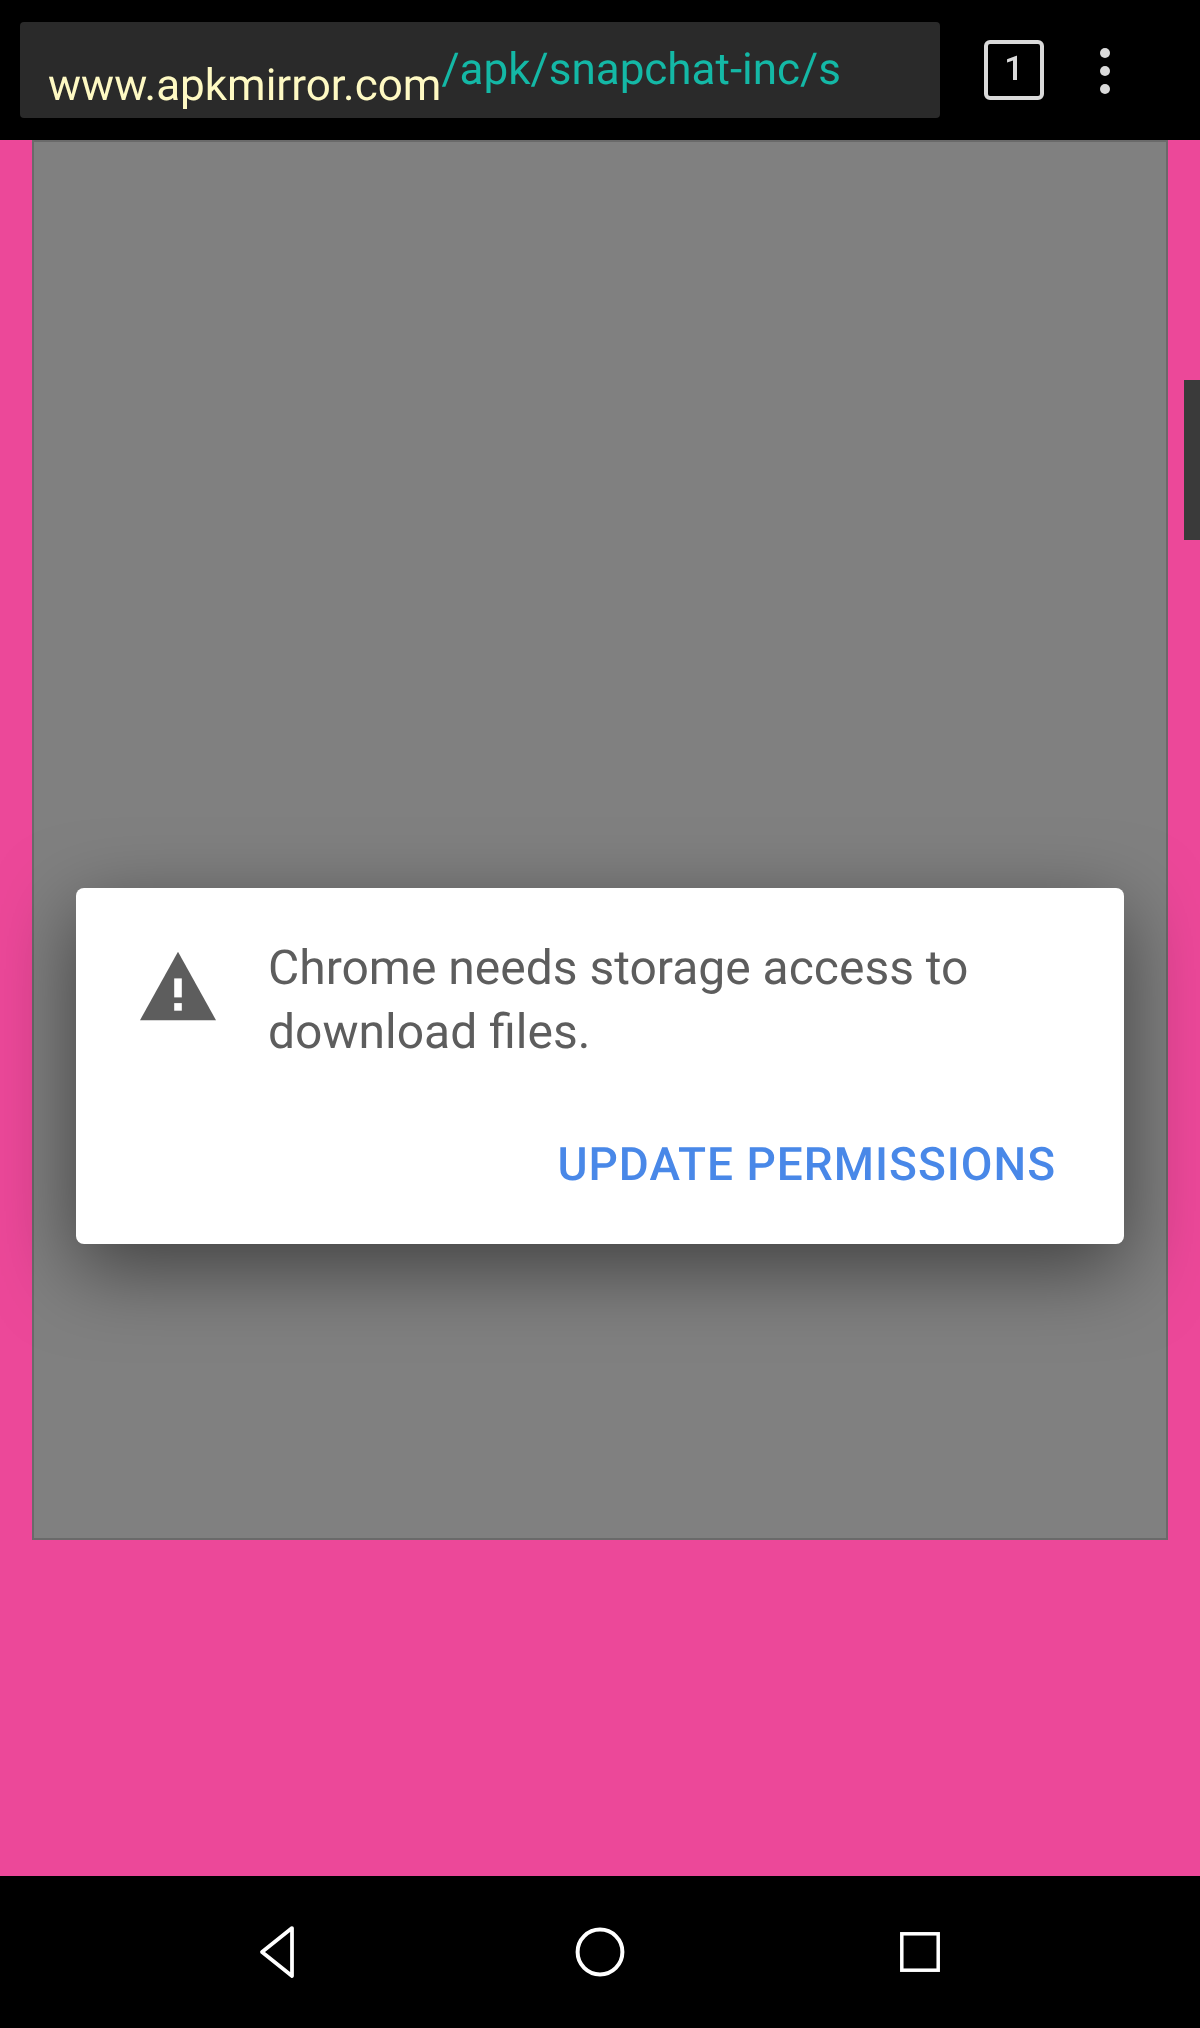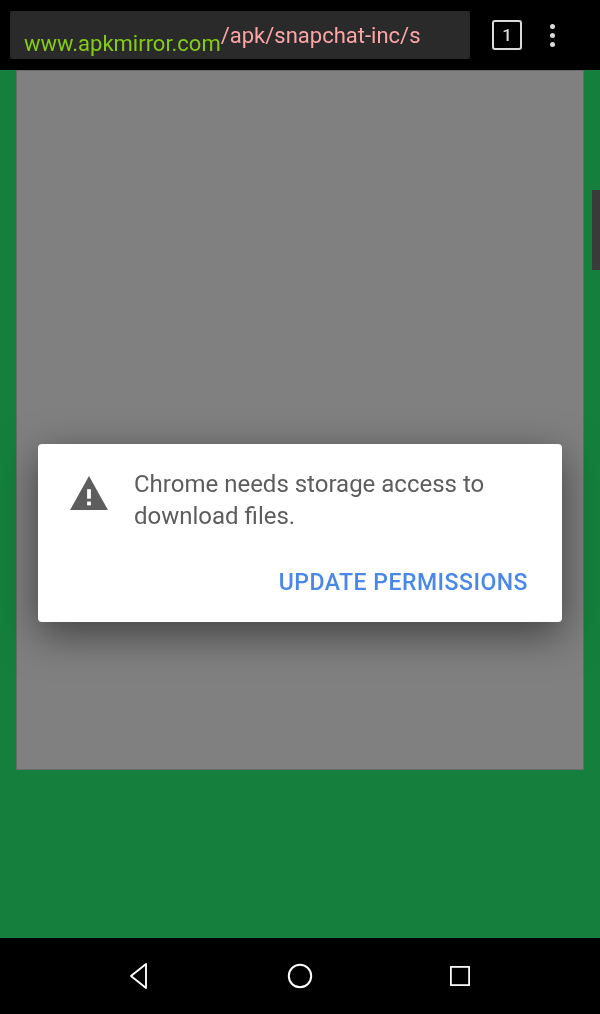--- a/index.html
+++ b/index.html
@@ -30,25 +30,25 @@
       display: flex;
       align-items: center;
       padding: 0 14px;
       font-size: 22px;
       color: #e0e0e0;
       overflow: hidden;
       white-space: nowrap;
       max-width: 460px;
     }
     .url-domain {
-      color: #84cc16;
+      color: #fef9c3;
       margin-top: 16px;
     }
     .url-path {
-      color: #fca5a5;
+      color: #14b8a6;
       text-align: right;
     }
     .tab-count {
       width: 30px;
       height: 30px;
       border: 2.5px solid #dadada;
       border-radius: 3px;
       display: flex;
       align-items: center;
       justify-content: center;
@@ -72,21 +72,21 @@
       height: 5px;
       background: #dadada;
       border-radius: 50%;
     }
     .content-area {
       position: absolute;
       top: 70px;
       left: 0;
       right: 0;
       bottom: 76px;
-      background: #15803d;
+      background: #ec4899;
     }
     .page-card {
       position: absolute;
       top: 0;
       left: 16px;
       right: 16px;
       height: 700px;
       background: #808080;
       border: 1px solid #6a6a6a;
     }

